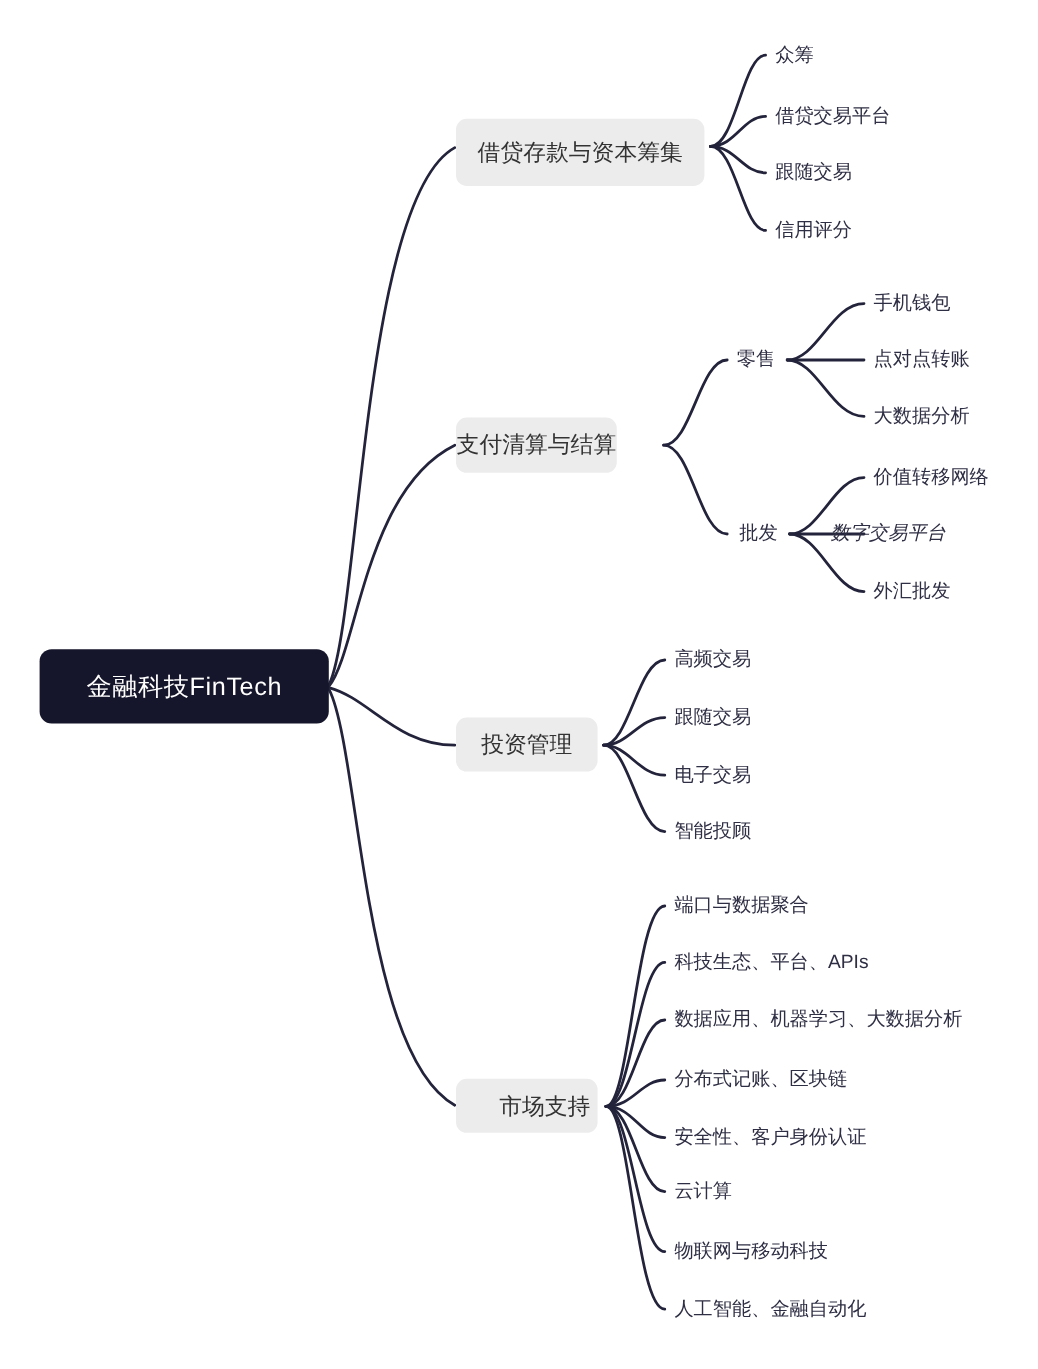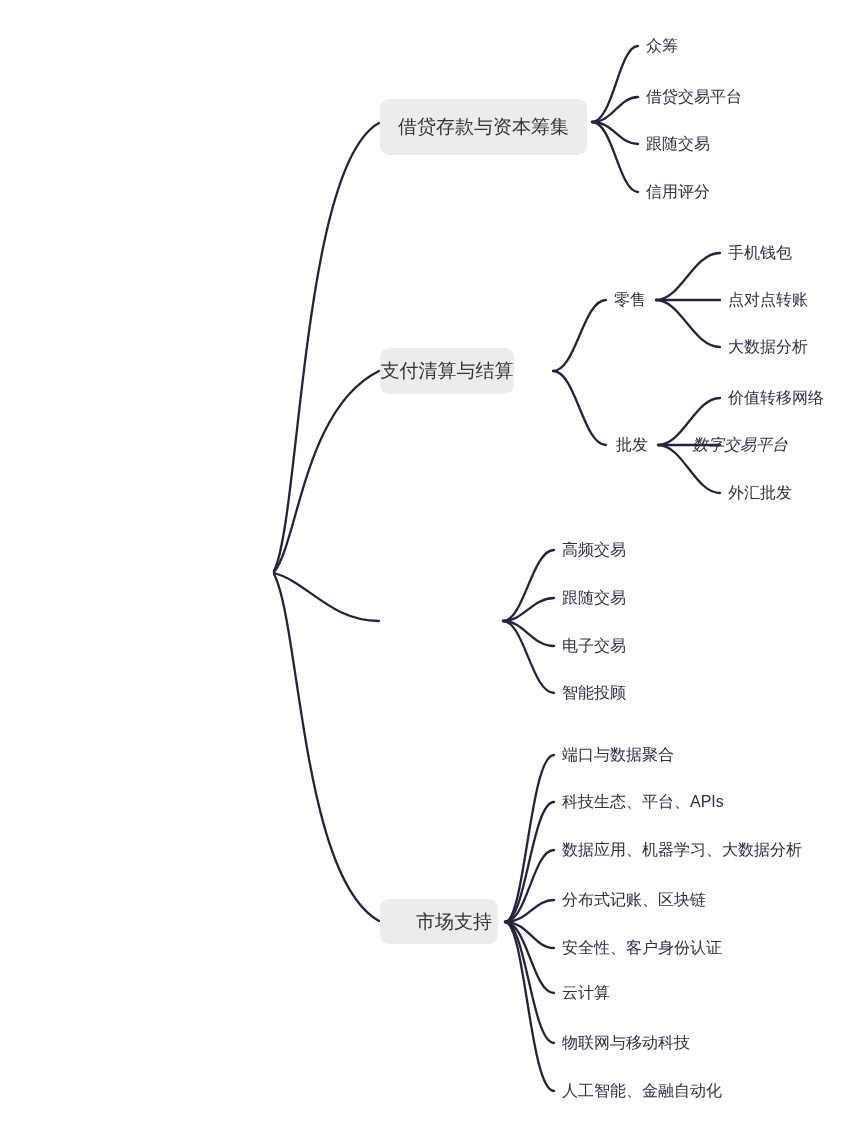--- a/index.html
+++ b/index.html
@@ -77,23 +77,25 @@
     <path d="M505,922 C525,922 530,755 554,755"></path>
     <path d="M505,922 C526,922 532,802 554,802"></path>
     <path d="M505,922 C527,922 533,850 554,850"></path>
     <path d="M505,922 C528,922 534,900 554,900"></path>
     <path d="M505,922 C528,922 534,948 554,948"></path>
     <path d="M505,922 C527,922 533,993 554,993"></path>
     <path d="M505,922 C526,922 532,1043 554,1043"></path>
     <path d="M505,922 C525,922 530,1091 554,1091"></path>
   </svg>
 
+  <div class="node root-box" style="left:33px;top:541px;width:241px;height:62px;">金融科技FinTech</div>
 
   <div class="node branch-box" style="left:380px;top:99px;width:207px;height:56px;">借贷存款与资本筹集</div>
   <div class="node branch-box" style="left:380px;top:348px;width:134px;height:46px;">支付清算与结算</div>
+  <div class="node branch-box" style="left:380px;top:598px;width:118px;height:45px;">投资管理</div>
   <div class="node branch-box" style="left:380px;top:899px;width:118px;height:45px;padding-left:30px;">市场支持</div>
 
   <div class="node leaf" style="left:646px;top:46px;">众筹</div>
   <div class="node leaf" style="left:646px;top:97px;">借贷交易平台</div>
   <div class="node leaf" style="left:646px;top:144px;">跟随交易</div>
   <div class="node leaf" style="left:646px;top:192px;">信用评分</div>
 
   <div class="node sublabel" style="left:614px;top:300px;">零售</div>
   <div class="node sublabel" style="left:616px;top:445px;">批发</div>
 

